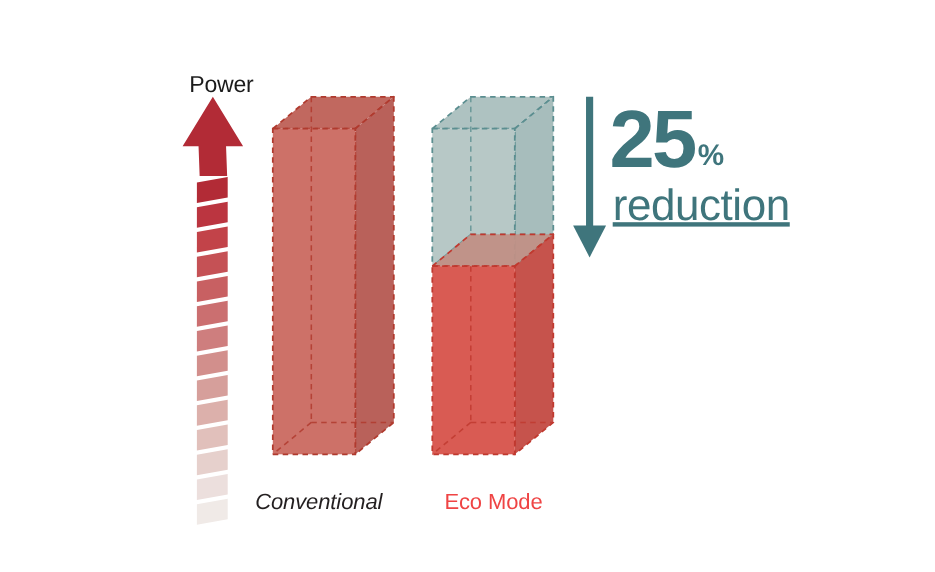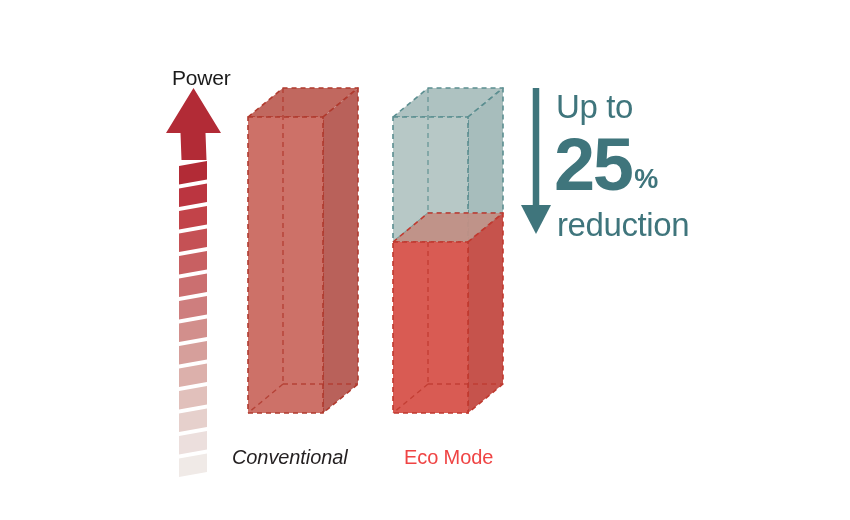--- a/index.html
+++ b/index.html
@@ -87,26 +87,27 @@
   #pct {
     font-size: 27px;
     font-weight: bold;
     line-height: 27px;
     color: #3f757c;
     margin-left: 3px;
     position: relative;
     top: -2px;
   }
   #reduction {
-    font-size: 33px;
+    font-size: 40px;
     line-height: 38px;
     color: #3f757c;
     letter-spacing: -0.4px;
     margin-top: 4px;
     margin-left: 1px;
+    text-decoration: underline;
   }
 </style>
 </head>
 <body>
 
 <div id="stage">
 
   <svg class="layer" viewBox="0 0 850 520">
     <defs>
       <clipPath id="ecoClipTop">
@@ -183,21 +184,20 @@
 
   <div class="txt" id="axis-title">
     <span>Power</span>
   </div>
 
   <div class="txt" id="label-conventional">Conventional</div>
 
   <div class="txt" id="label-eco">Eco Mode</div>
 
   <div id="callout">
-    <div id="upto">Up to</div>
     <div id="bignum-row">
       <span id="bignum">25</span>
       <span id="pct">%</span>
     </div>
     <div id="reduction">reduction</div>
   </div>
 
 </div>
 
 </body></html>

